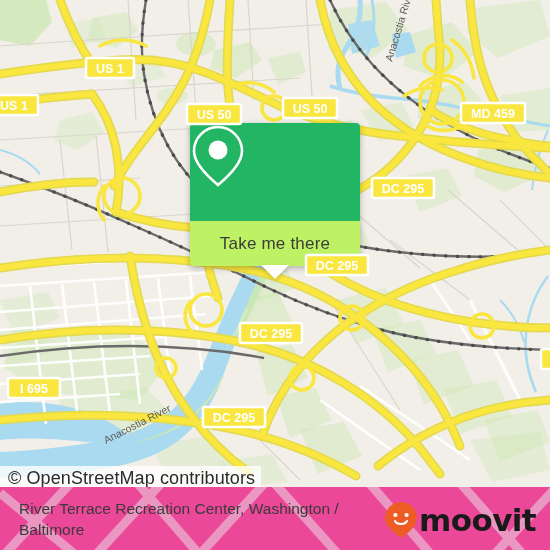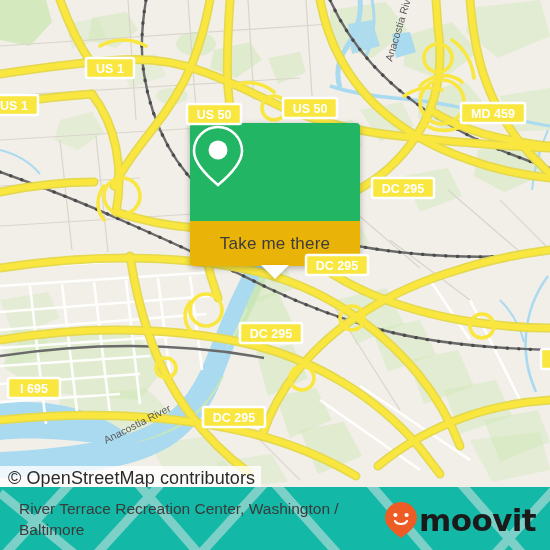--- a/index.html
+++ b/index.html
@@ -33,39 +33,39 @@
     width:170px; border-radius:4px;
     box-shadow:0 2px 6px rgba(0,0,0,.28);
     overflow:visible;
   }
   #popup-head {
     height:98px; background:#22b563;
     border-radius:4px 4px 0 0;
     display:flex; align-items:center; justify-content:center;
   }
   #popup-foot {
-    height:45px; background:#eab308;
+    height:45px; background:#bef264;
     border-radius:0 0 4px 4px;
     display:flex; align-items:center; justify-content:center;
     font-size:17px; color:#3c3c3c; letter-spacing:.2px;
     position:relative;
   }
   #popup-tip {
     position:absolute; left:50%; bottom:-13px; transform:translateX(-50%);
     width:0;height:0;
     border-left:14px solid transparent;
     border-right:14px solid transparent;
     border-top:14px solid #ffffff;
     filter:drop-shadow(0 2px 2px rgba(0,0,0,.18));
   }
 
   
   #footer {
     position:absolute; left:0; top:487px; width:550px; height:63px;
-    background:#14b8a6; overflow:hidden;
+    background:#ec4899; overflow:hidden;
   }
   #footer-watermark {
     position:absolute; left:0; top:-24px; width:550px; height:120px;
     opacity:.55; pointer-events:none;
   }
   #footer-title {
     position:absolute; left:19px; top:11px; width:360px;
     font-size:15.5px; line-height:21px; color:#3a3a3a;
   }
   #logo {

